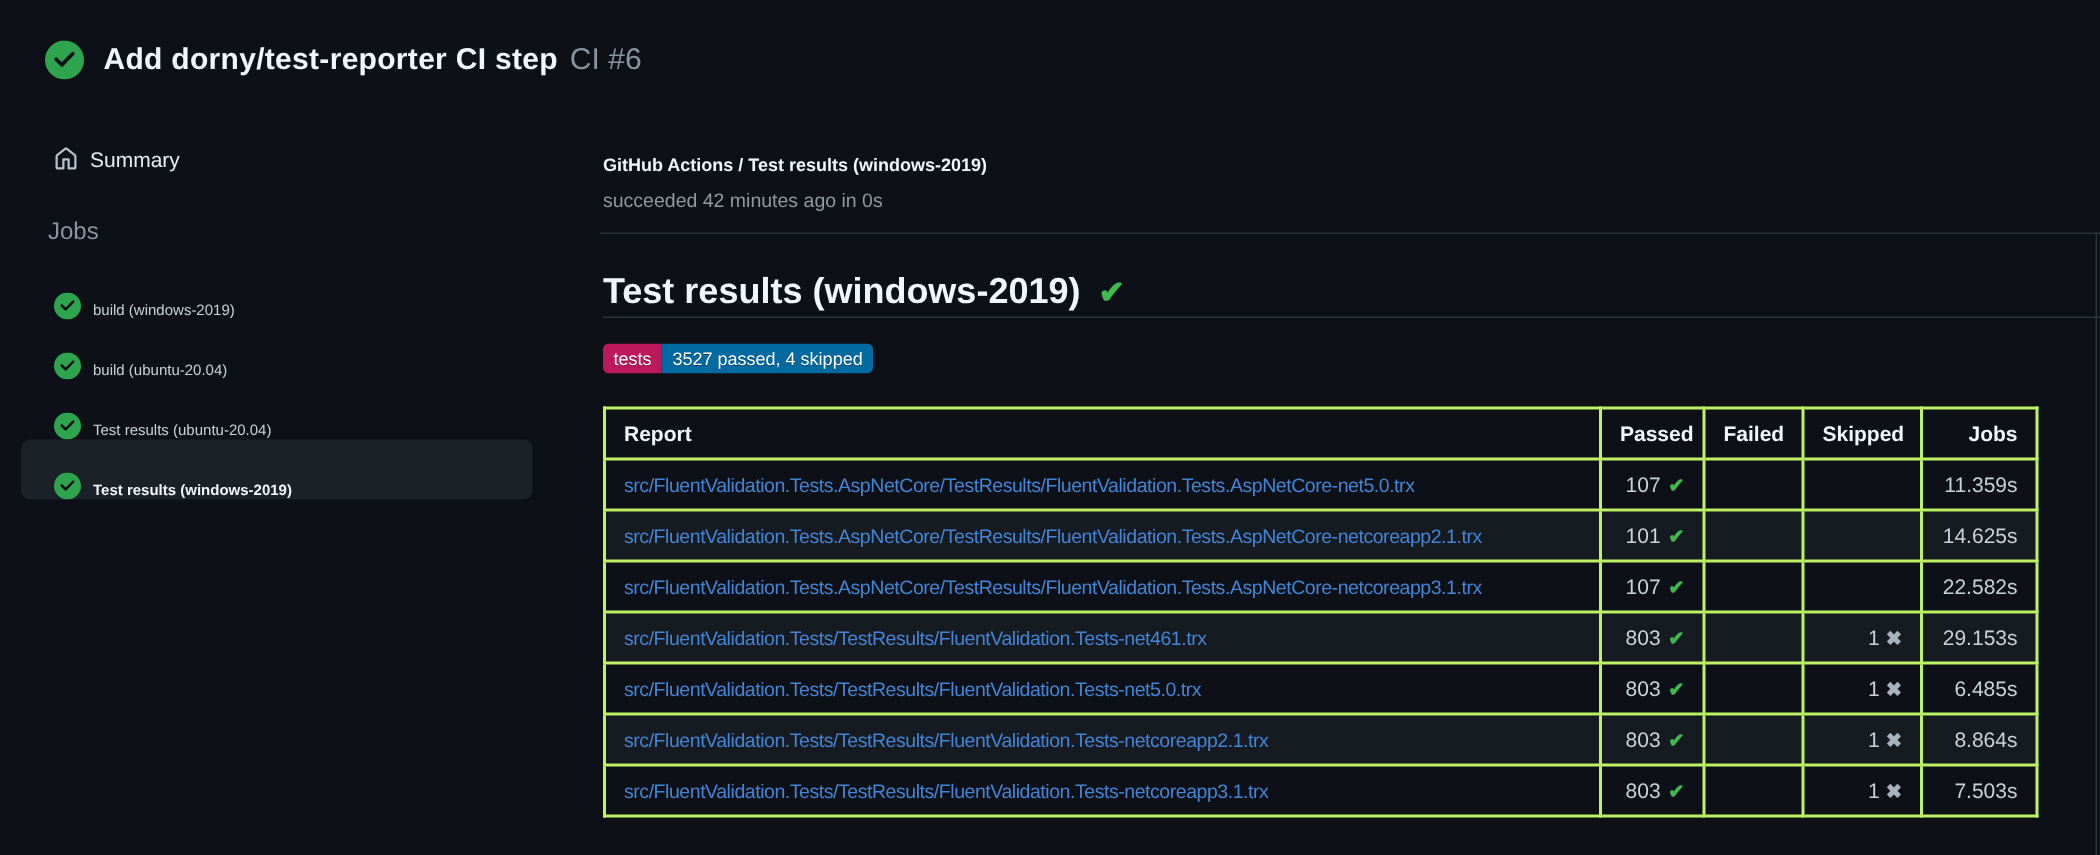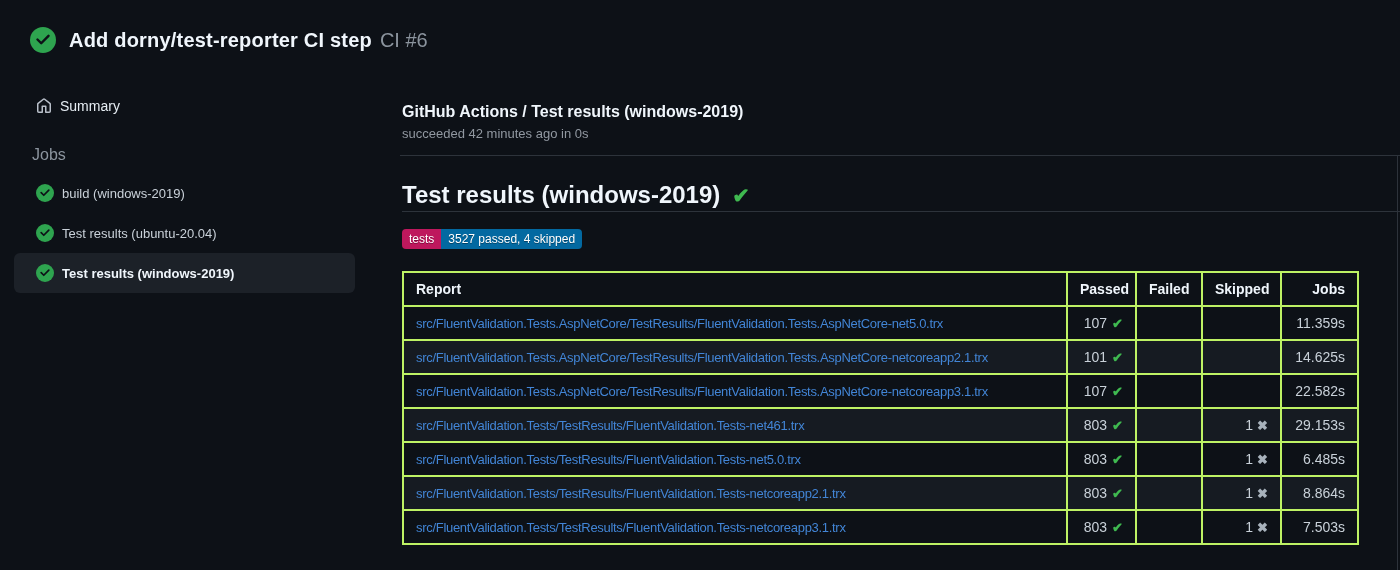--- a/index.html
+++ b/index.html
@@ -21,29 +21,29 @@
   
   .summary-item {
     position:absolute; left:14px; top:88px; width:341px; height:36px;
     display:flex; align-items:center; padding-left:22px; border-radius:6px; cursor:pointer;
   }
   .summary-item svg { width:16px; height:16px; }
   .summary-label { margin-left:8px; font-size:14px; color:#e6edf3; }
   .jobs-label { position:absolute; left:32px; top:146px; font-size:16px; color:#8b949e; }
   .jobs-list { position:absolute; left:14px; top:173px; width:341px; }
   .job-item {
-    height:40px; display:flex; align-items:center; padding-left:22px;
-    border-radius:6px; cursor:pointer; font-size:13px; color:#c9d1d9;
+    height:40px; display:flex; align-items:flex-end; padding-left:22px;
+    border-radius:6px; cursor:pointer; font-size:10px; color:#c9d1d9;
   }
   .job-item.selected { background:#1c2128; color:#f0f6fc; font-weight:700; }
   .job-icon { width:18px; height:18px; flex:0 0 18px; }
   .job-item .job-text { margin-left:8px; white-space:nowrap; }
 
   
-  .run-title { position:absolute; left:402px; top:103px; font-size:16px; font-weight:700; color:#f0f6fc; }
+  .run-title { position:absolute; left:402px; top:103px; font-size:12px; font-weight:700; color:#f0f6fc; }
   .run-status { position:absolute; left:402px; top:126px; font-size:13px; color:#9198a1; }
   .divider-top { position:absolute; left:400px; top:155px; width:1000px; height:1px; background:#2d333b; }
   .right-border { position:absolute; left:1397px; top:155px; width:1px; height:415px; background:#2d333b; }
 
   .section-title {
     position:absolute; left:402px; top:180px; width:998px; line-height:30px;
     font-size:24px; font-weight:700; color:#f0f6fc; border-bottom:1px solid #2d333b;
   }
   .section-check { color:#3fb950; font-size:21px; font-weight:700; margin-left:12px; }
 
@@ -88,20 +88,27 @@
 
 <div class="jobs-list">
   <div class="job-item">
     <svg class="job-icon" viewBox="0 0 16 16">
       <circle cx="8" cy="8" r="8" fill="#2ea44f"></circle>
       <path d="M11.4 5.4 6.9 10 4.6 7.7" fill="none" stroke="#0d1117" stroke-width="1.5" stroke-linecap="round" stroke-linejoin="round"></path>
     </svg>
     <span class="job-text">build (windows-2019)</span>
   </div>
 
+  <div class="job-item">
+    <svg class="job-icon" viewBox="0 0 16 16">
+      <circle cx="8" cy="8" r="8" fill="#2ea44f"></circle>
+      <path d="M11.4 5.4 6.9 10 4.6 7.7" fill="none" stroke="#0d1117" stroke-width="1.5" stroke-linecap="round" stroke-linejoin="round"></path>
+    </svg>
+    <span class="job-text">build (ubuntu-20.04)</span>
+  </div>
 
   <div class="job-item">
     <svg class="job-icon" viewBox="0 0 16 16">
       <circle cx="8" cy="8" r="8" fill="#2ea44f"></circle>
       <path d="M11.4 5.4 6.9 10 4.6 7.7" fill="none" stroke="#0d1117" stroke-width="1.5" stroke-linecap="round" stroke-linejoin="round"></path>
     </svg>
     <span class="job-text">Test results (ubuntu-20.04)</span>
   </div>
 
   <div class="job-item selected">

